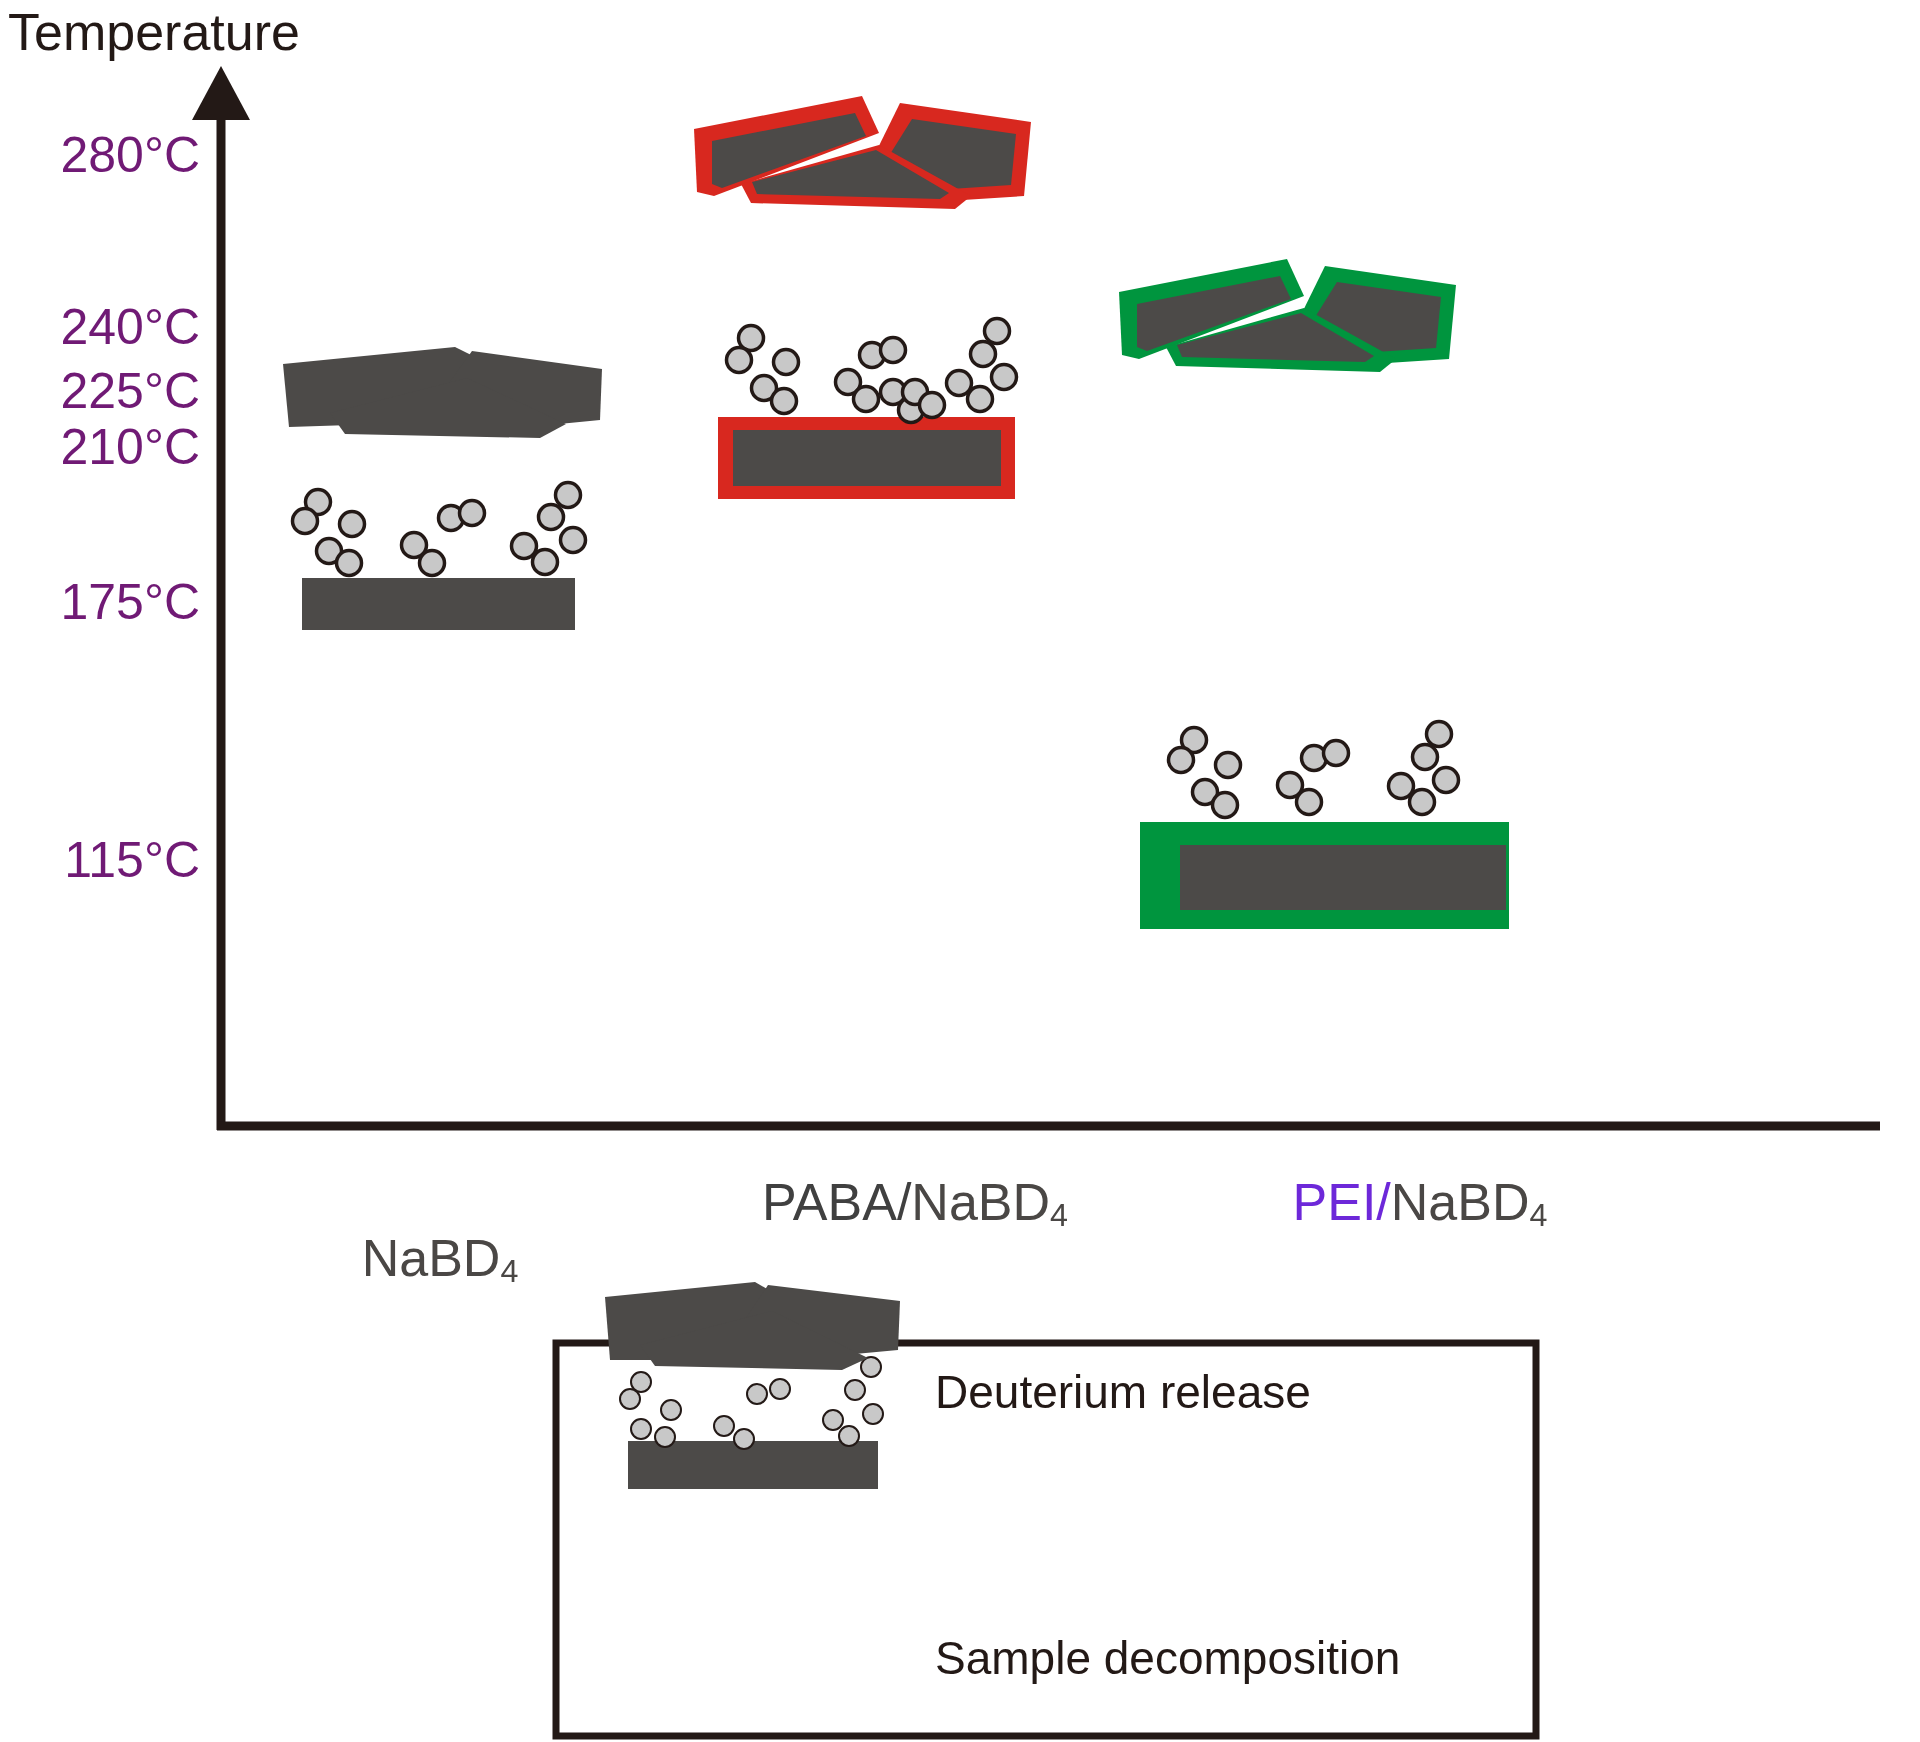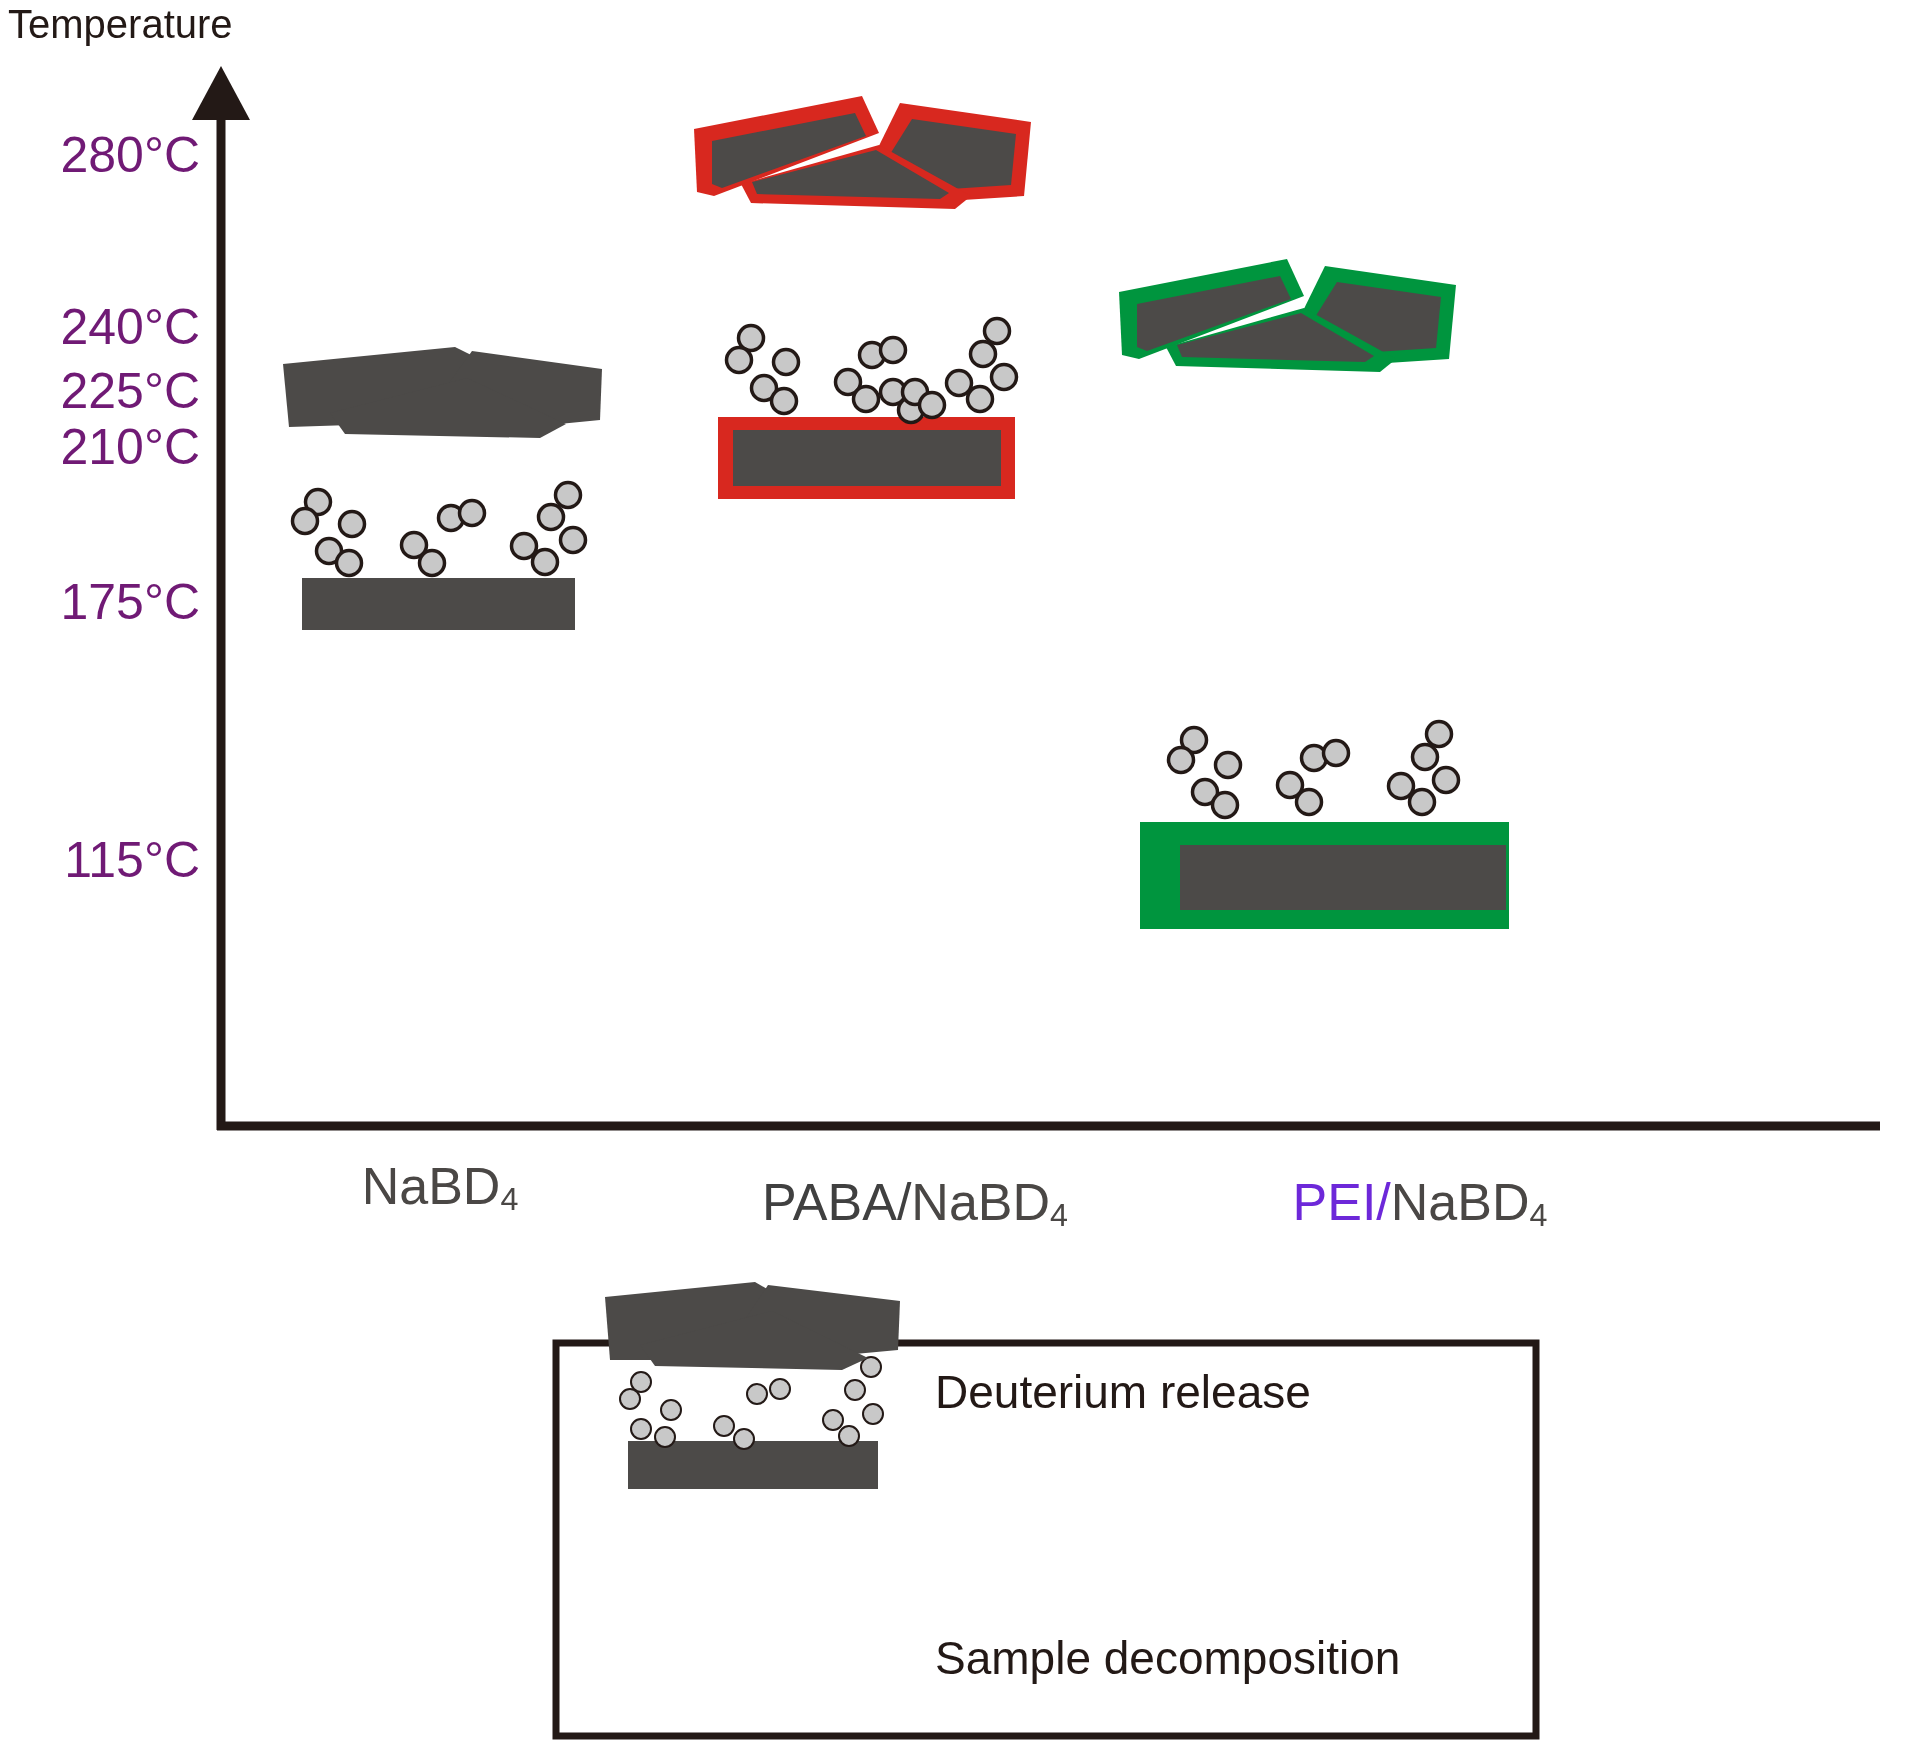--- a/index.html
+++ b/index.html
@@ -4,21 +4,21 @@
 <style>
   html,body{margin:0;padding:0;background:#ffffff;}
   body{width:1920px;height:1742px;position:relative;
        font-family:"Liberation Sans", sans-serif;
        -webkit-font-smoothing:antialiased;}
   .stage{position:absolute;inset:0;width:1920px;height:1742px;overflow:hidden;}
   svg.root{position:absolute;left:0;top:0;width:1920px;height:1742px;display:block;}
 
   .axis-title{
     position:absolute; left:8px; top:2px;
-    font-size:40px; color:#231916; letter-spacing:0px; white-space:nowrap;
+    font-size:52px; color:#231916; letter-spacing:0px; white-space:nowrap;
   }
   .ytick{
     position:absolute; right:0; text-align:right;
     font-size:50px; color:#701a75; white-space:nowrap;
   }
   .ytick-wrap{position:absolute; left:0; width:200px;}
   .xlab{
     position:absolute; text-align:center;
     font-size:52px; color:#4a4745; white-space:nowrap;
   }
@@ -221,21 +221,21 @@
   <div class="ytick-wrap" style="top:418px;">
     <div class="ytick">210°C</div>
   </div>
   <div class="ytick-wrap" style="top:573px;">
     <div class="ytick">175°C</div>
   </div>
   <div class="ytick-wrap" style="top:831px;">
     <div class="ytick">115°C</div>
   </div>
 
-  <div class="xlab" style="left:290px;top:1156px;width:300px;">
+  <div class="xlab" style="left:290px;top:1228px;width:300px;">
     <span class="accent"></span><span>NaBD</span><sub>4</sub>
   </div>
 
   <div class="xlab" style="left:700px;top:1172px;width:430px;">
     <span class="accent-red">PABA/</span><span>NaBD</span><sub>4</sub>
   </div>
 
   <div class="xlab" style="left:1220px;top:1172px;width:400px;">
     <span class="accent-green">PEI/</span><span>NaBD</span><sub>4</sub>
   </div>

